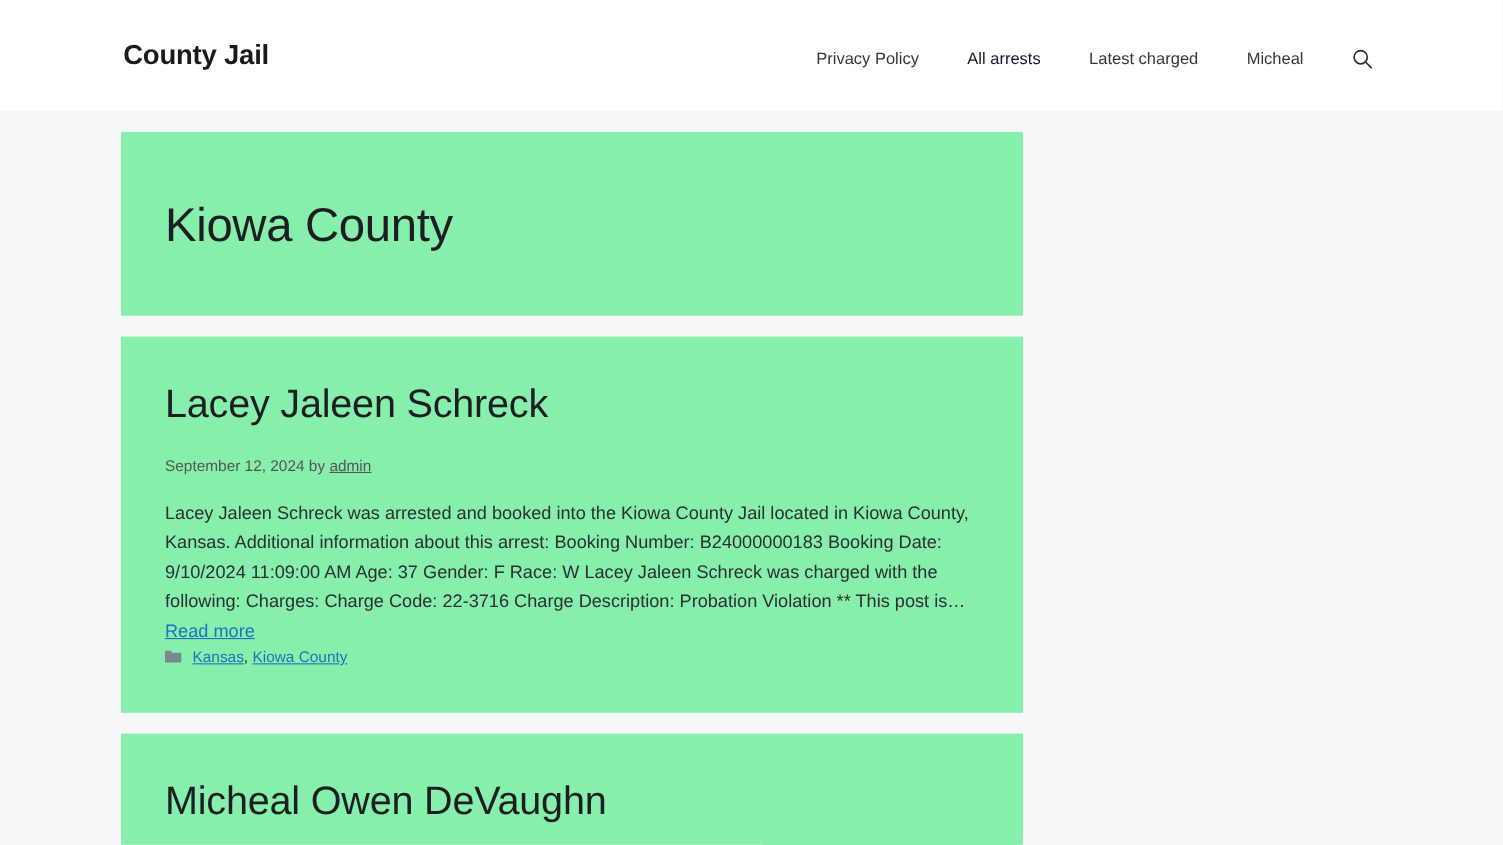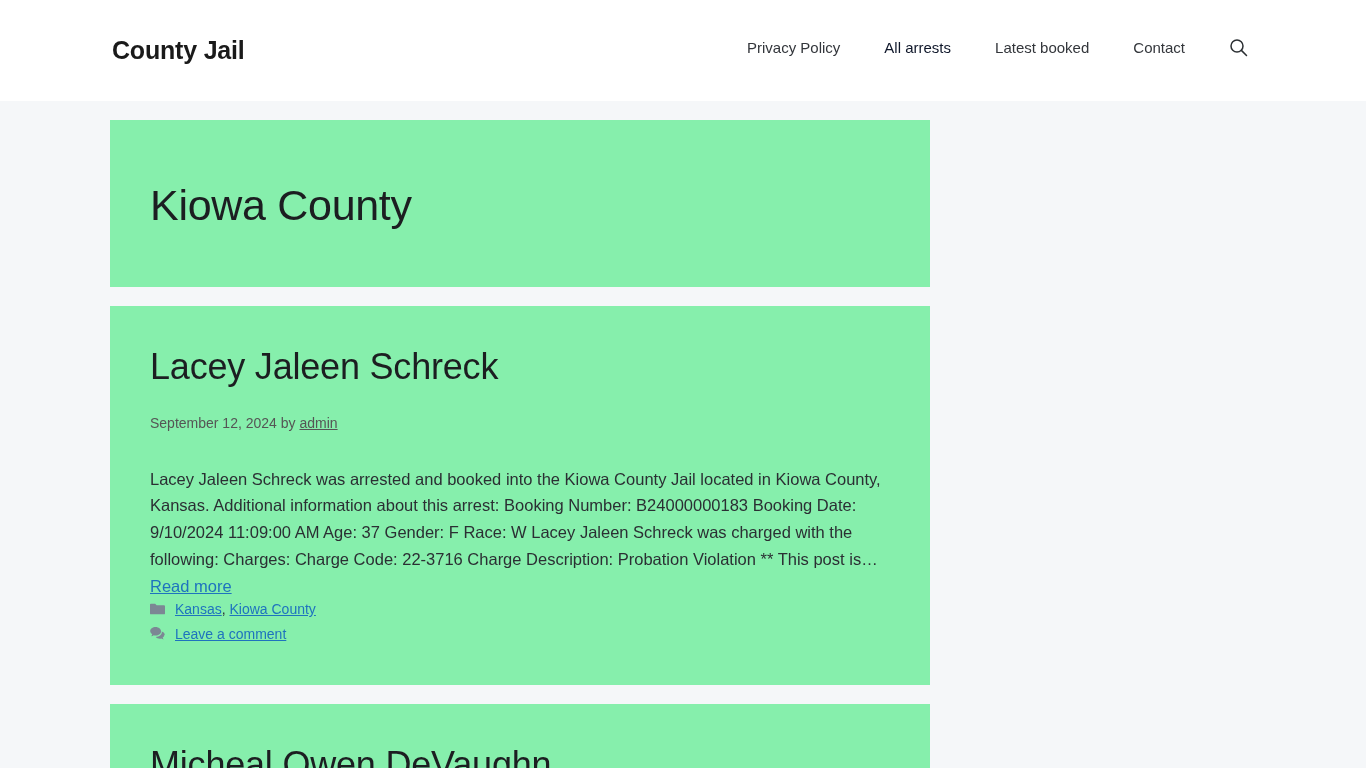--- a/index.html
+++ b/index.html
@@ -24,21 +24,21 @@
     width: 100%;
     display: flex;
     align-items: center;
     position: relative;
   }
 
   .header-inner {
     width: 1146px;
     margin: 0 auto;
     display: flex;
-    align-items: flex-start;
+    align-items: flex-end;
     justify-content: space-between;
     padding: 0 2px;
   }
 
   .site-title {
     font-size: 25px;
     font-weight: bold;
     color: #1a1a1a;
     letter-spacing: -0.2px;
     line-height: 1;
@@ -112,21 +112,21 @@
   }
   .entry-title a {
     color: #1c1e21;
     text-decoration: none;
   }
 
   .entry-meta {
     font-size: 14px;
     color: #555555;
     line-height: 1.5;
-    margin-bottom: 32px;
+    margin-bottom: 20px;
   }
   .entry-meta a {
     color: #555555;
     text-decoration: underline;
   }
 
   .entry-summary {
     font-size: 16.5px;
     line-height: 1.62;
     color: #2b2f33;
@@ -167,22 +167,22 @@
 <body>
 
 <header class="site-header">
   <div class="header-inner">
 
     <a class="site-title" href="#">County Jail</a>
 
     <nav class="main-nav">
       <a class="nav-item" href="#">Privacy Policy</a>
       <a class="nav-item is-active" href="#">All arrests</a>
-      <a class="nav-item" href="#">Latest booked</a>
-      <a class="nav-item" href="#">Contact</a>
+      <a class="nav-item" href="#">Latest charged</a>
+      <a class="nav-item" href="#">Micheal</a>
 
       <button class="search-toggle">
         <span>
           <svg width="19" height="19" viewBox="0 0 19 19" fill="none" stroke="#2b2f33" stroke-width="1.5">
             <circle cx="8" cy="8" r="6"></circle>
             <line x1="12.4" y1="12.4" x2="17.5" y2="17.5" stroke-linecap="round"></line>
           </svg>
         </span>
       </button>
     </nav>
@@ -217,29 +217,20 @@
 
         <div class="meta-row">
           <span class="meta-icon">
             <svg width="15" height="12" viewBox="0 0 15 12" fill="#7c8794">
               <path d="M0 1.6c0-.5.4-.9.9-.9h4.3l1.4 1.6h7.5c.5 0 .9.4.9.9v7.2c0 .5-.4.9-.9.9H.9c-.5 0-.9-.4-.9-.9V1.6z"></path>
             </svg>
           </span>
           <span class="meta-text"><a href="#">Kansas</a><span class="meta-sep">, </span><a href="#">Kiowa County</a></span>
         </div>
 
-        <div class="meta-row">
-          <span class="meta-icon">
-            <svg width="15" height="13" viewBox="0 0 15 13" fill="#7c8794">
-              <path d="M5.6 0C2.6 0 .2 1.8.2 4c0 1.3.8 2.4 2 3.2-.1.8-.6 1.6-1.2 2.1 1-.1 2-.5 2.8-1.1.5.1 1.1.2 1.8.2 3.1 0 5.5-1.8 5.5-4S8.7 0 5.6 0z"></path>
-              <path d="M14.8 7.7c0-1.5-1.3-2.8-3.1-3.3.1.3.1.6.1.9 0 2.5-2.7 4.6-6 4.7.8 1 2.3 1.7 4 1.7.5 0 1-.1 1.5-.2.7.5 1.5.8 2.4.9-.5-.5-.9-1.1-1-1.8 1-.6 1.6-1.6 1.6-2.6z"></path>
-            </svg>
-          </span>
-          <span class="meta-text"><a href="#">Leave a comment</a></span>
-        </div>
 
       </footer>
     </article>
 
     <article class="card entry-card">
       <h2 class="entry-title">
         <a href="#">Micheal Owen DeVaughn</a>
       </h2>
     </article>
 

